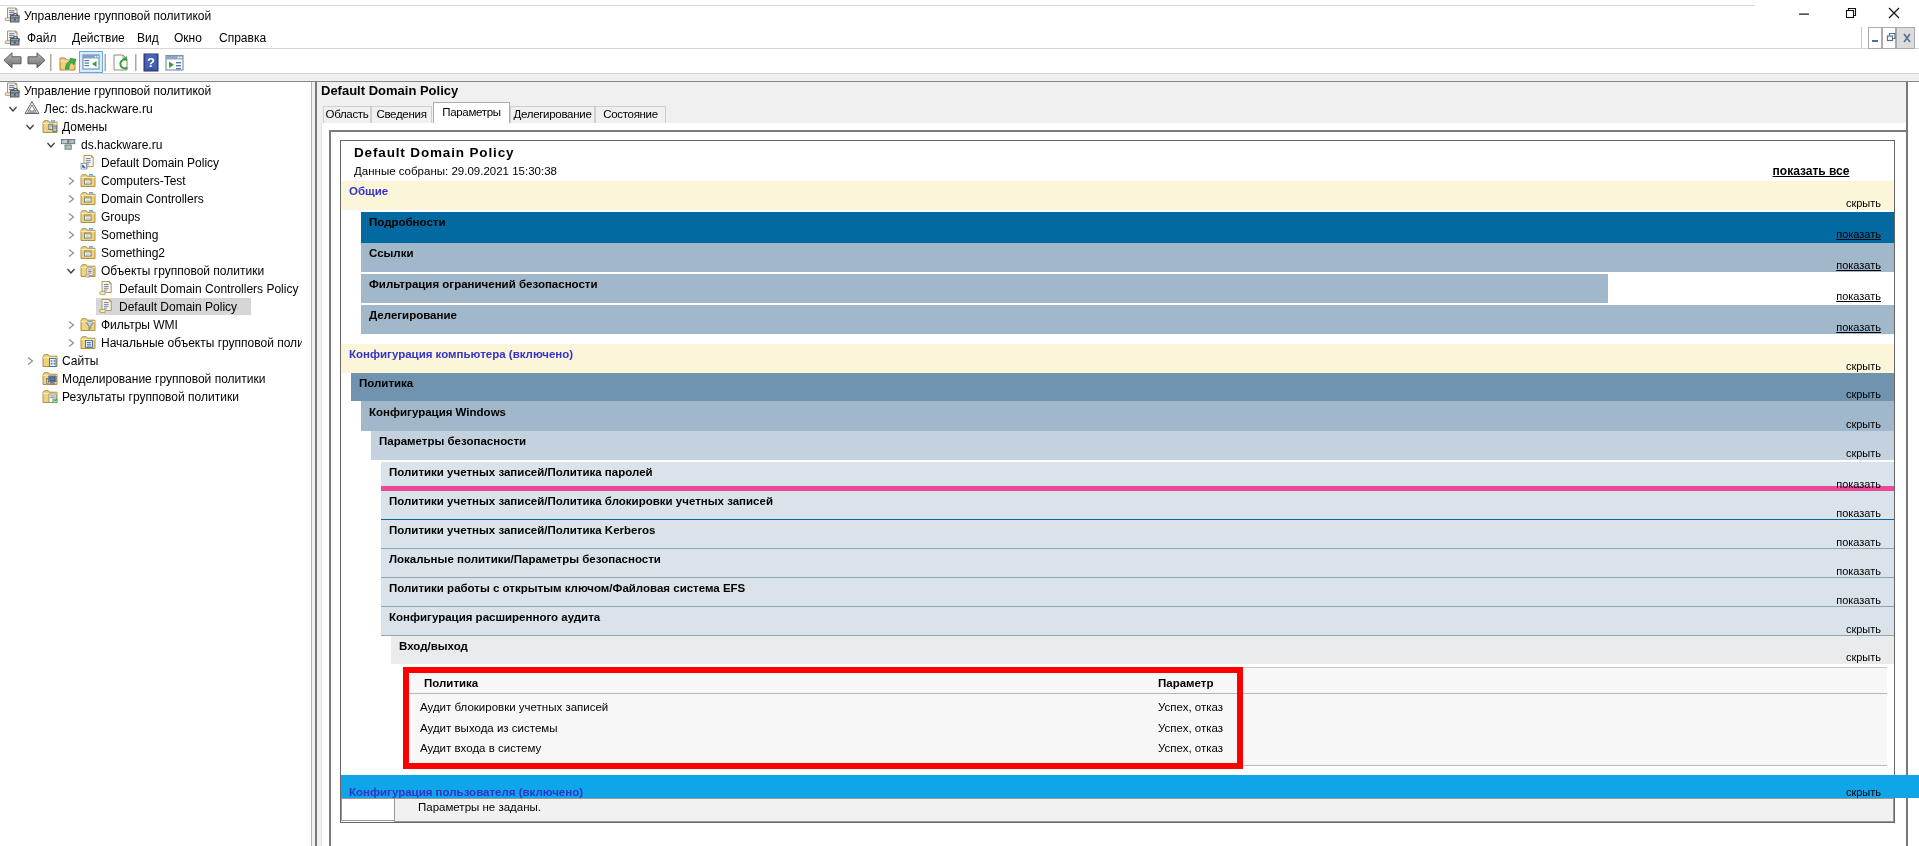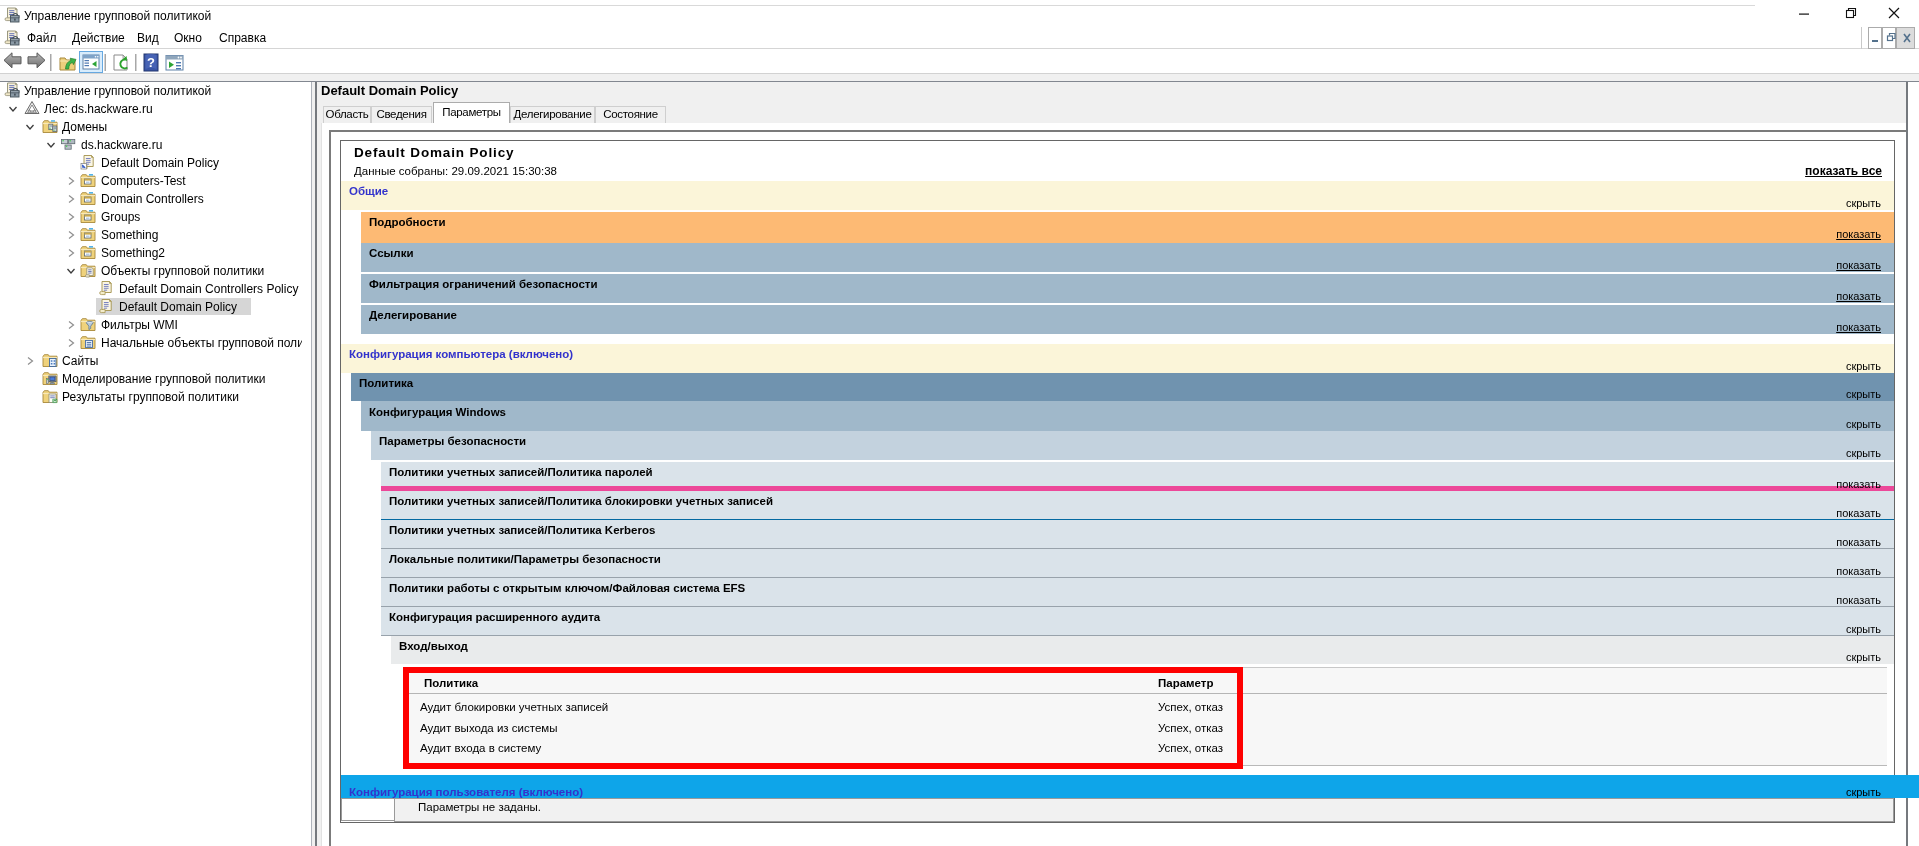--- a/index.html
+++ b/index.html
@@ -257,29 +257,29 @@
 <div class="tab" style="left:510px;top:106px;width:85px;height:18px;padding-top:1px">Делегирование</div>
 <div class="tab" style="left:595px;top:106px;width:71px;height:18px;padding-top:1px">Состояние</div>
 <div class="tab" style="left:433px;top:102px;width:77px;height:23px;background:#fff;border-color:#acacac;padding-top:3px">Параметры</div>
 <div class="a" style="left:321px;top:123px;width:1585px;height:723px;background:#fff;border-left:1px solid #e2e2e2;box-sizing:border-box"></div>
 
 <div class="a" style="left:329px;top:130px;width:1577px;height:740px;background:#fff;border:2px solid #7b7b7b;border-right:none;border-bottom:none;box-sizing:border-box"></div>
 
 <div class="a" style="left:340px;top:140px;width:1555px;height:683px;background:#fff;border:1px solid #666;box-sizing:border-box"></div>
 <div class="a" style="left:354px;top:145px;font-size:13.5px;font-weight:bold;letter-spacing:0.85px">Default Domain Policy</div>
 <div class="a" style="left:354px;top:164.5px;font-size:11.5px">Данные собраны: 29.09.2021 15:30:38</div>
-<div class="a" style="left:1740px;top:164px;width:142px;font-size:12px;font-weight:bold;text-align:right"><span style="text-decoration:underline">показать все</span></div>
+<div class="a" style="left:1740px;top:164px;width:142px;font-size:12px;font-weight:bold;text-align:center"><span style="text-decoration:underline">показать все</span></div>
 <div id="bands">
 <div class="band" style="left:341px;top:181px;width:1553px;height:29px;background:#FBF5D9;color:#3333CC">Общие</div>
 <div class="lk" style="left:341px;top:197px;width:1540px;text-align:right;">скрыть</div>
-<div class="band" style="left:361px;top:212px;width:1533px;height:43px;background:#fdba74;color:#000">Подробности</div>
+<div class="band" style="left:361px;top:212px;width:1533px;height:43px;background:#0369a1;color:#000">Подробности</div>
 <div class="lk" style="left:361px;top:228px;width:1520px;text-align:right;text-decoration:underline;">показать</div>
 <div class="band" style="left:361px;top:243px;width:1533px;height:29px;background:#A0B8CA;color:#000">Ссылки</div>
 <div class="lk" style="left:361px;top:259px;width:1520px;text-align:right;text-decoration:underline;">показать</div>
-<div class="band" style="left:361px;top:274px;width:1533px;height:29px;background:#A0B8CA;color:#000">Фильтрация ограничений безопасности</div>
+<div class="band" style="left:361px;top:274px;width:1247px;height:29px;background:#A0B8CA;color:#000">Фильтрация ограничений безопасности</div>
 <div class="lk" style="left:361px;top:290px;width:1520px;text-align:right;text-decoration:underline;">показать</div>
 <div class="band" style="left:361px;top:305px;width:1533px;height:29px;background:#A0B8CA;color:#000">Делегирование</div>
 <div class="lk" style="left:361px;top:321px;width:1520px;text-align:right;text-decoration:underline;">показать</div>
 <div class="band" style="left:341px;top:344px;width:1553px;height:28.5px;background:#FBF5D9;color:#3333CC">Конфигурация компьютера (включено)</div>
 <div class="lk" style="left:341px;top:360px;width:1540px;text-align:right;">скрыть</div>
 <div class="band" style="left:351px;top:373px;width:1543px;height:28px;background:#7093AF;color:#000">Политика</div>
 <div class="lk" style="left:351px;top:388px;width:1530px;text-align:right;">скрыть</div>
 <div class="band" style="left:361px;top:401px;width:1533px;height:30px;background:#A0B8CA;color:#000;padding-top:4.5px">Конфигурация Windows</div>
 <div class="lk" style="left:361px;top:418px;width:1520px;text-align:right;">скрыть</div>
 <div class="band" style="left:371px;top:431px;width:1523px;height:29px;background:#C3D2DE;color:#000">Параметры безопасности</div>

